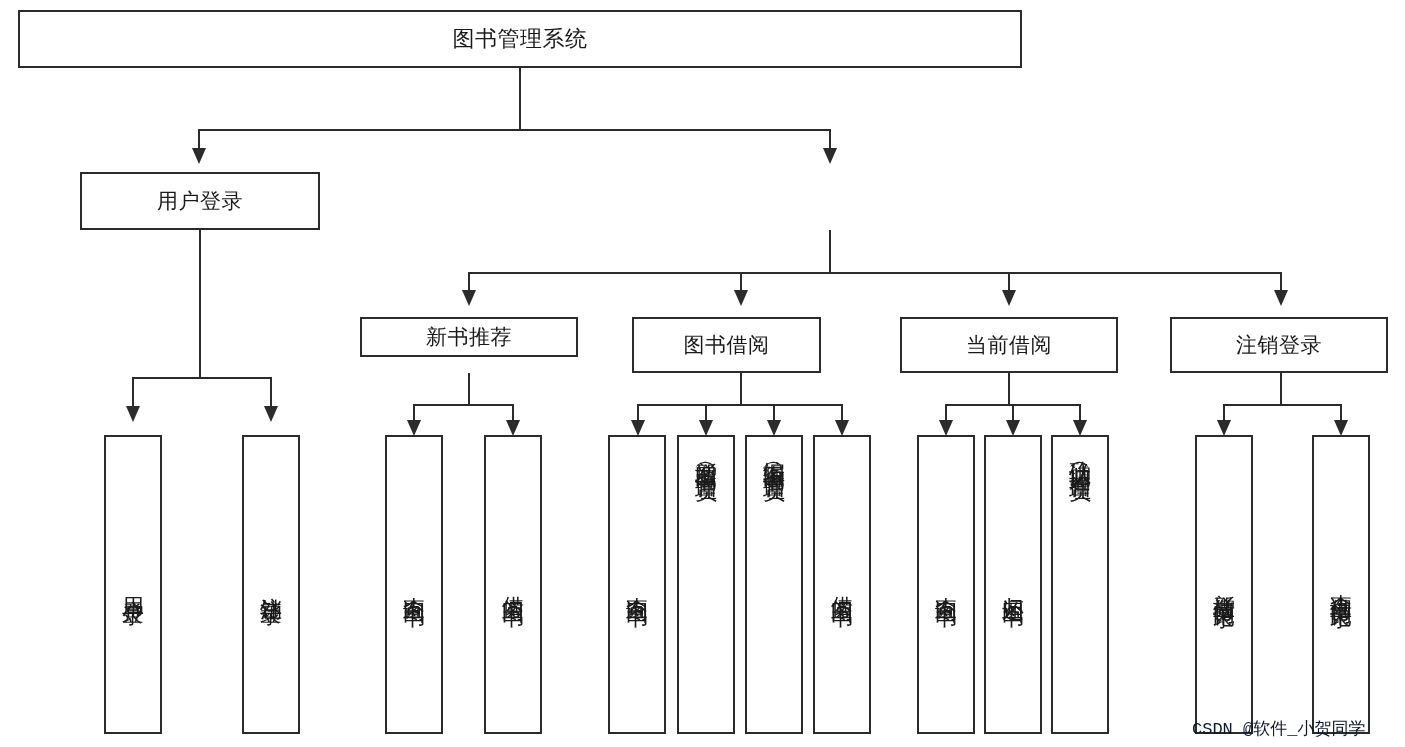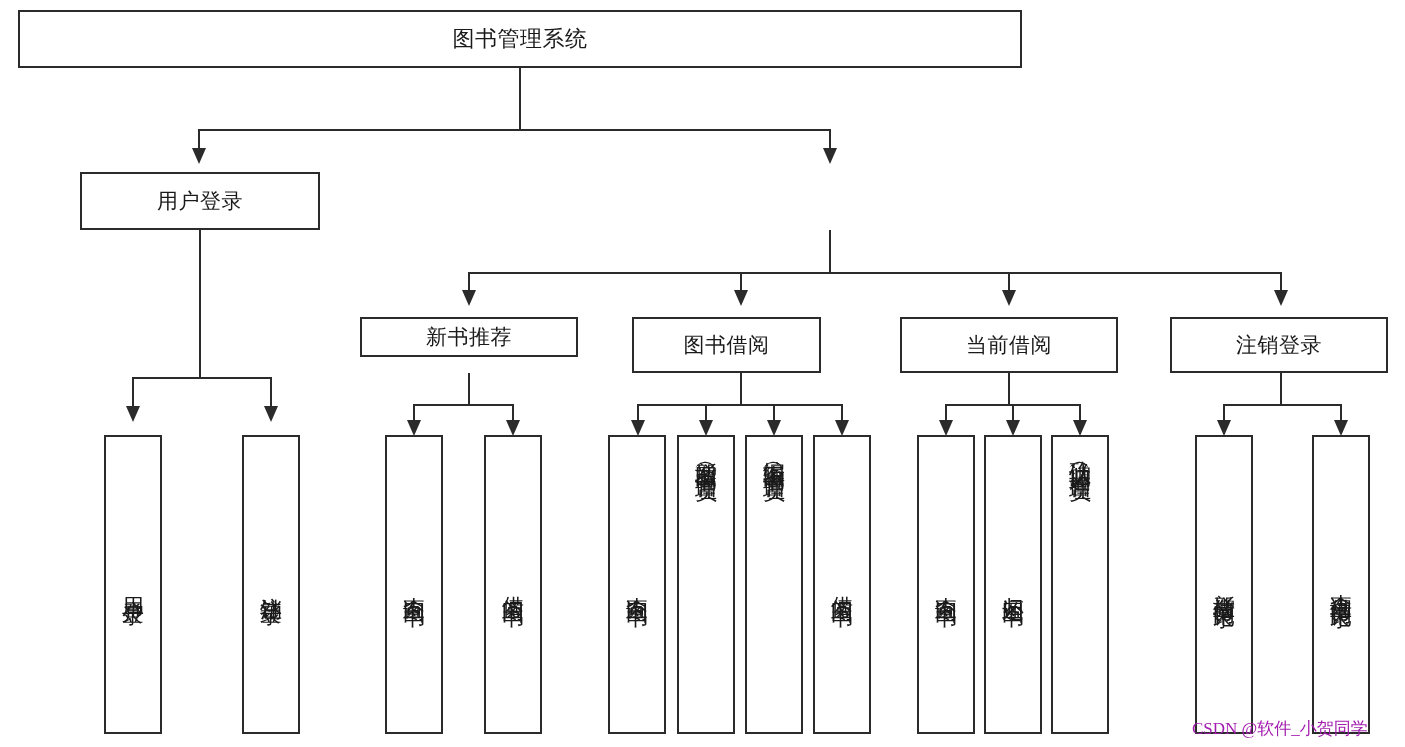--- a/index.html
+++ b/index.html
@@ -68,24 +68,24 @@
   .arrow {
     position: absolute;
     width: 0;
     height: 0;
     border-left: 7px solid transparent;
     border-right: 7px solid transparent;
     border-top: 16px solid #2b2b2b;
   }
   .watermark {
     position: absolute;
-    color: #a21caf;
+    color: #0f172a;
     font-size: 17px;
     white-space: nowrap;
-    font-family: Liberation Serif, serif;
+    font-family: Liberation Mono, monospace;
   }
 </style>
 </head>
 <body>
 
 <div id="canvas">
 
   <div class="node root horiz" style="left:18px; top:10px; width:1004px; height:58px;">
     <span class="label">图书管理系统</span>
   </div>

